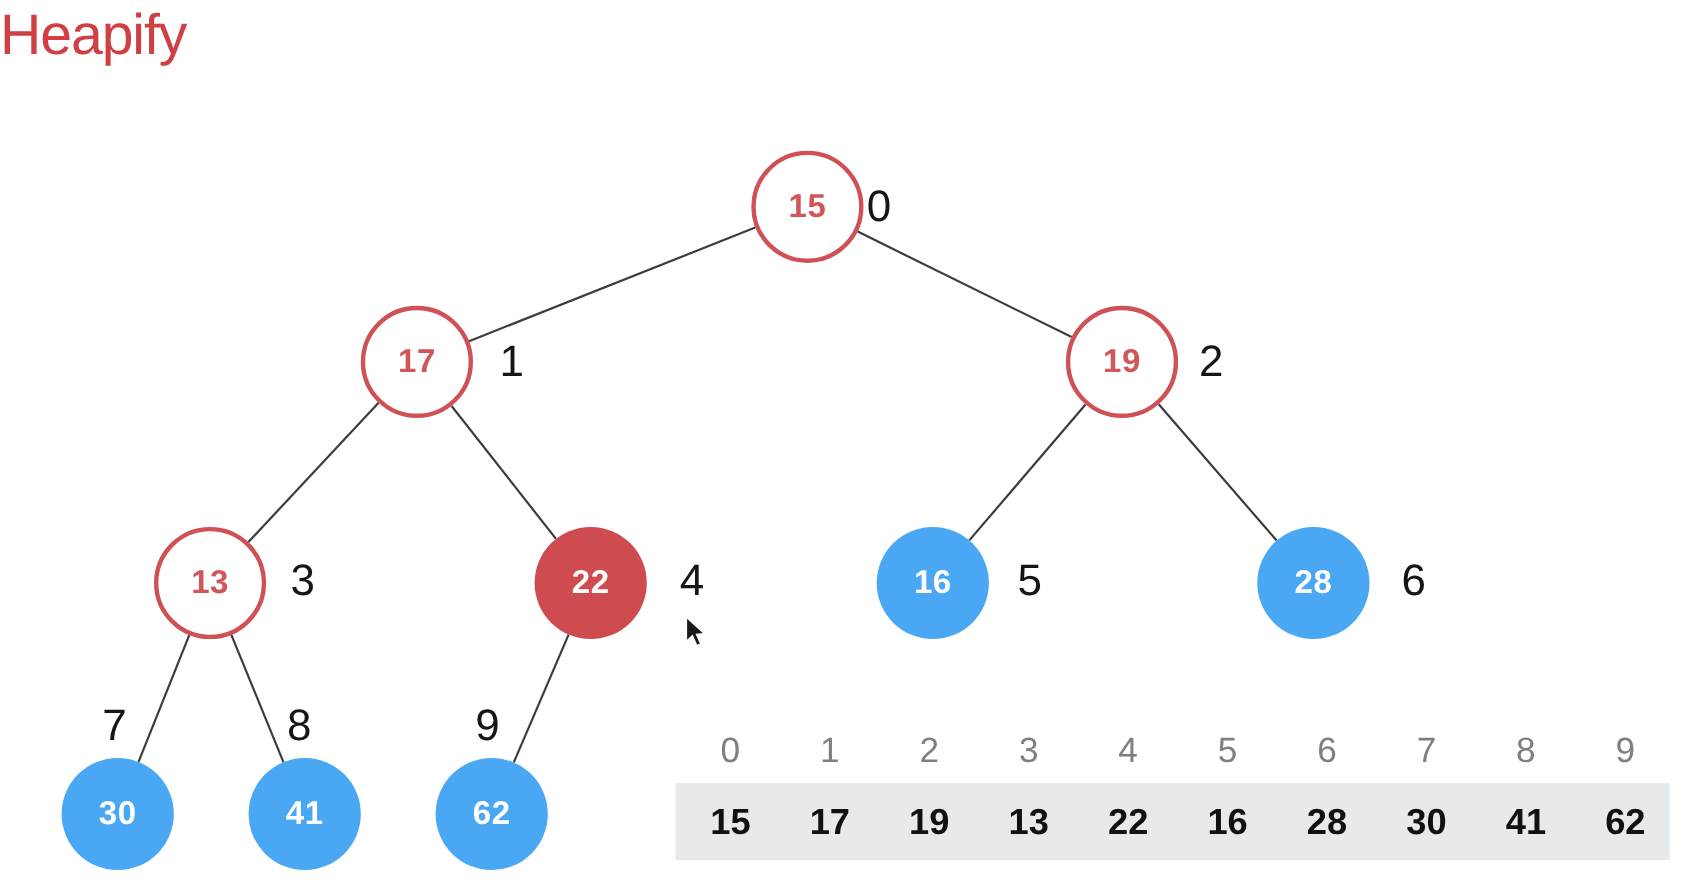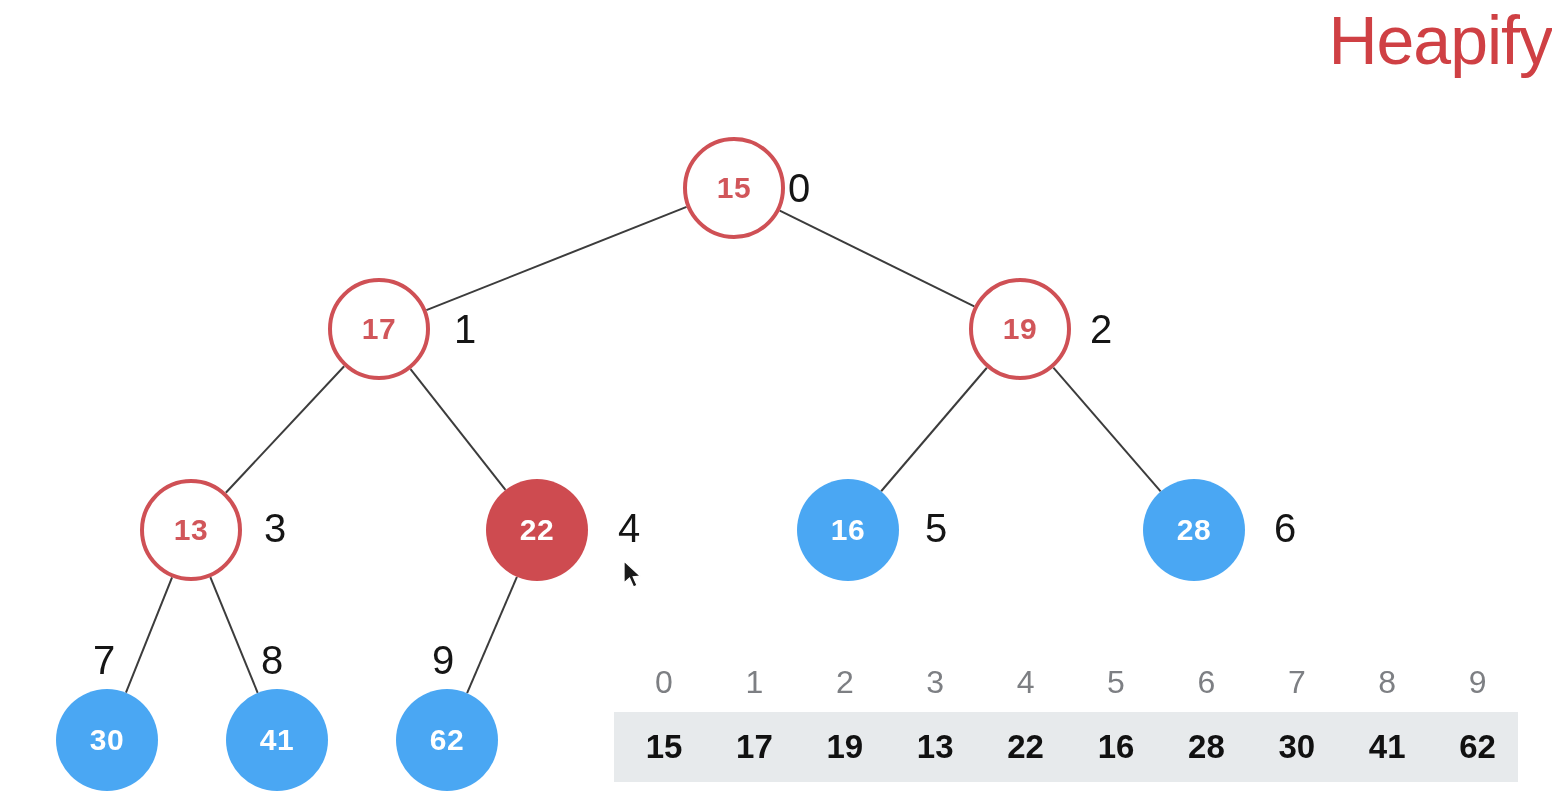--- a/index.html
+++ b/index.html
@@ -9,22 +9,22 @@
     font-family:"Liberation Sans", sans-serif;
     overflow:hidden;
     position:relative;
   }
   #stage{position:absolute;left:0;top:0;width:1552px;height:803px;}
 
   
   #title{
     position:absolute;
     left:0;top:6px;width:1552px;
-    text-align:right;
-    font-size:68px;
+    text-align:left;
+    font-size:52px;
     font-weight:400;
     letter-spacing:-1px;
     color:#cf4044;
     line-height:1;
   }
 
   
   #edges{position:absolute;left:0;top:0;width:1552px;height:803px;}
 
   .node{

